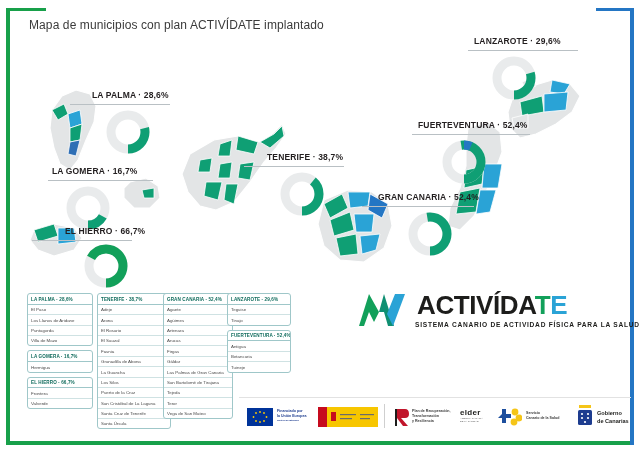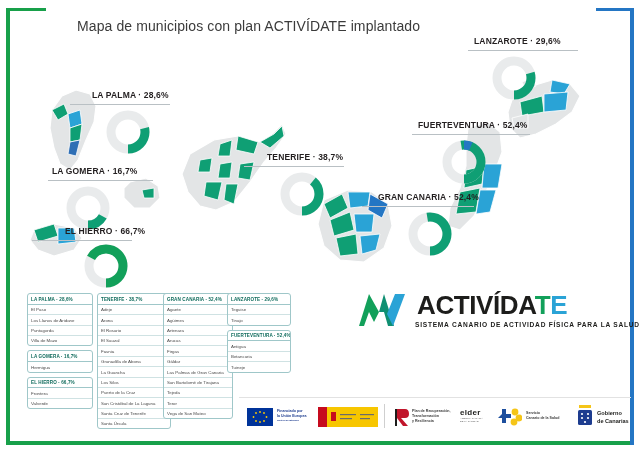--- a/index.html
+++ b/index.html
@@ -6,22 +6,22 @@
   body{width:640px;height:453px;overflow:hidden;font-family:"Liberation Sans",sans-serif;}
   #stage{position:relative;width:640px;height:453px;background:#ffffff;}
 
   
   .frame-left{position:absolute;left:6px;top:8px;width:4px;height:437px;background:#18a04a;}
   .frame-bottom{position:absolute;left:6px;top:441px;width:628px;height:4px;background:#18a04a;}
   .frame-right{position:absolute;left:630px;top:8px;width:4px;height:437px;background:#2476c4;}
   .frame-top-left{position:absolute;left:6px;top:8px;width:40px;height:3px;background:#18a04a;}
   .frame-top-right{position:absolute;left:596px;top:8px;width:38px;height:3px;background:#2476c4;}
 
-  .title{position:absolute;left:29px;top:18px;font-size:14px;color:#3b3b3b;letter-spacing:.1px;
-         font-family:"Liberation Sans",sans-serif;margin-left:48px;}
+  .title{position:absolute;left:29px;top:18px;font-size:12px;color:#3b3b3b;letter-spacing:.1px;
+         font-family:"Liberation Sans",sans-serif;}
 
   
   .donut-group{position:absolute;}
   .donut-label{position:absolute;white-space:nowrap;font-size:8.5px;font-weight:bold;
                color:#231f20;letter-spacing:.15px;}
   .leader{position:absolute;height:1px;background:#b9c0c4;}
   .donut{position:absolute;}
 
   
   .island{position:absolute;}

